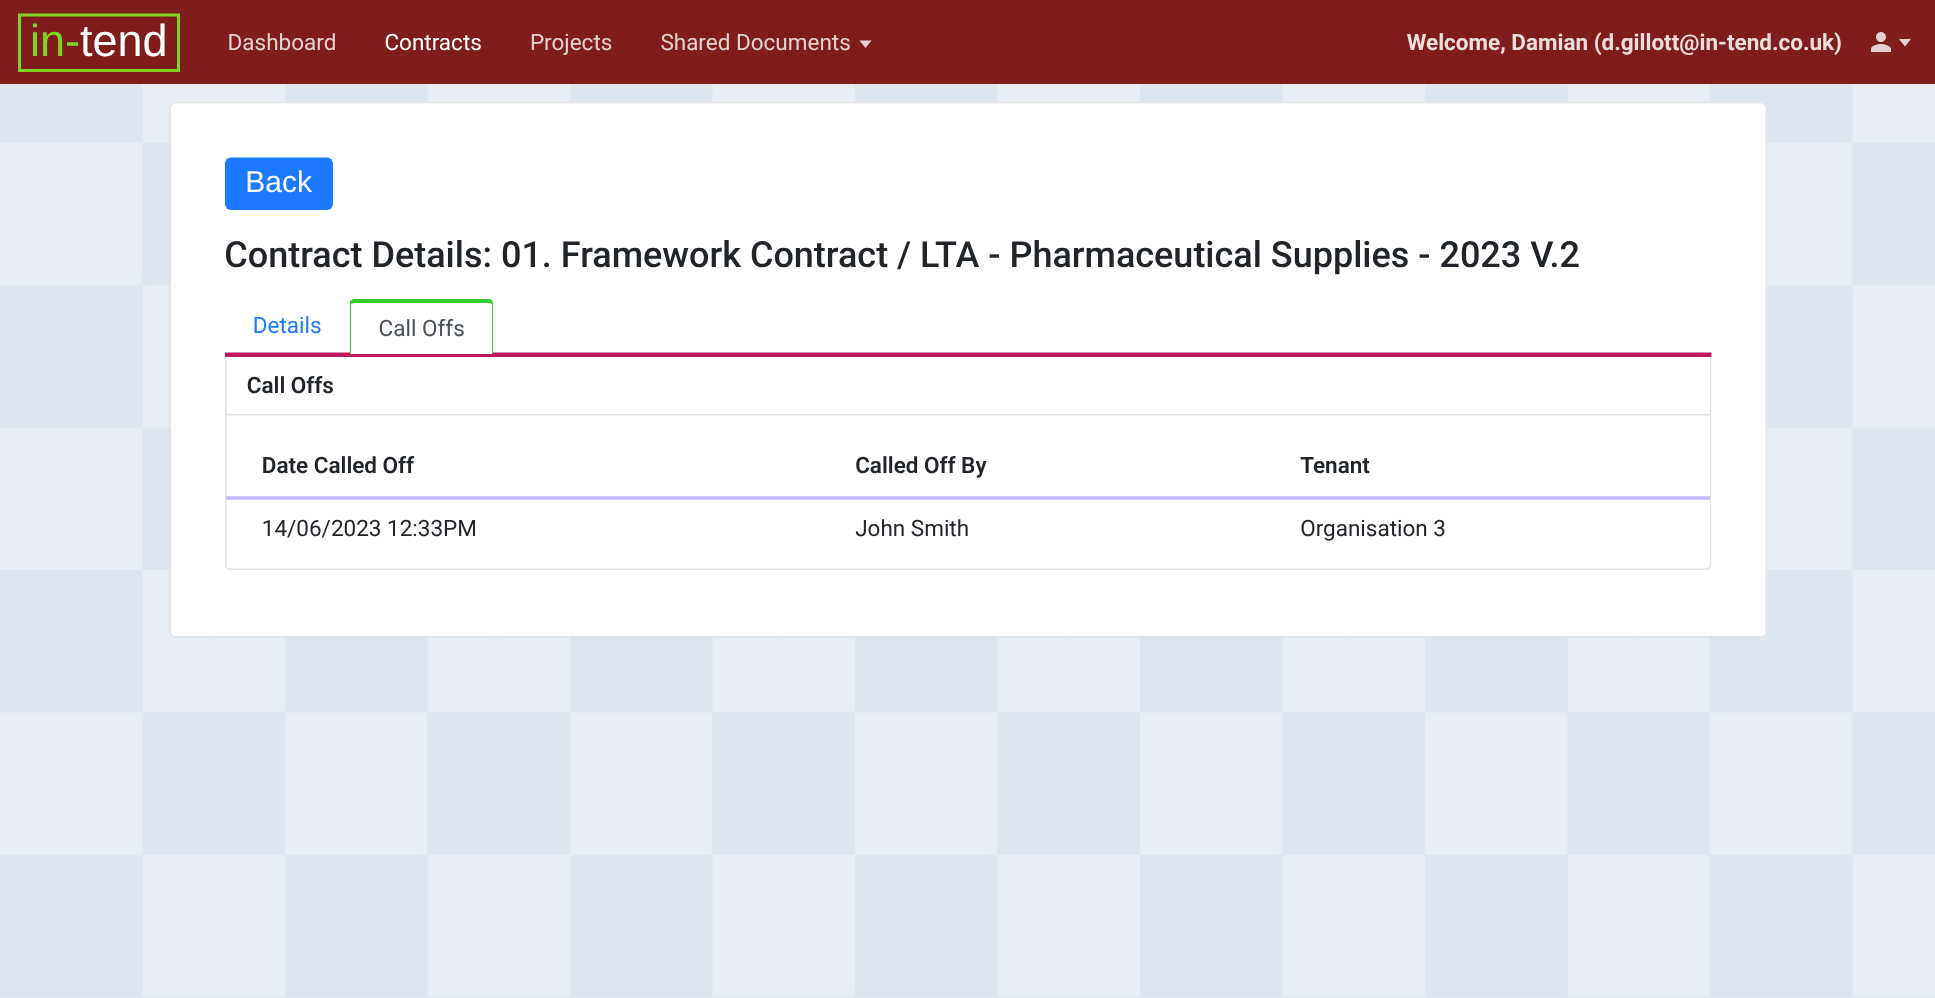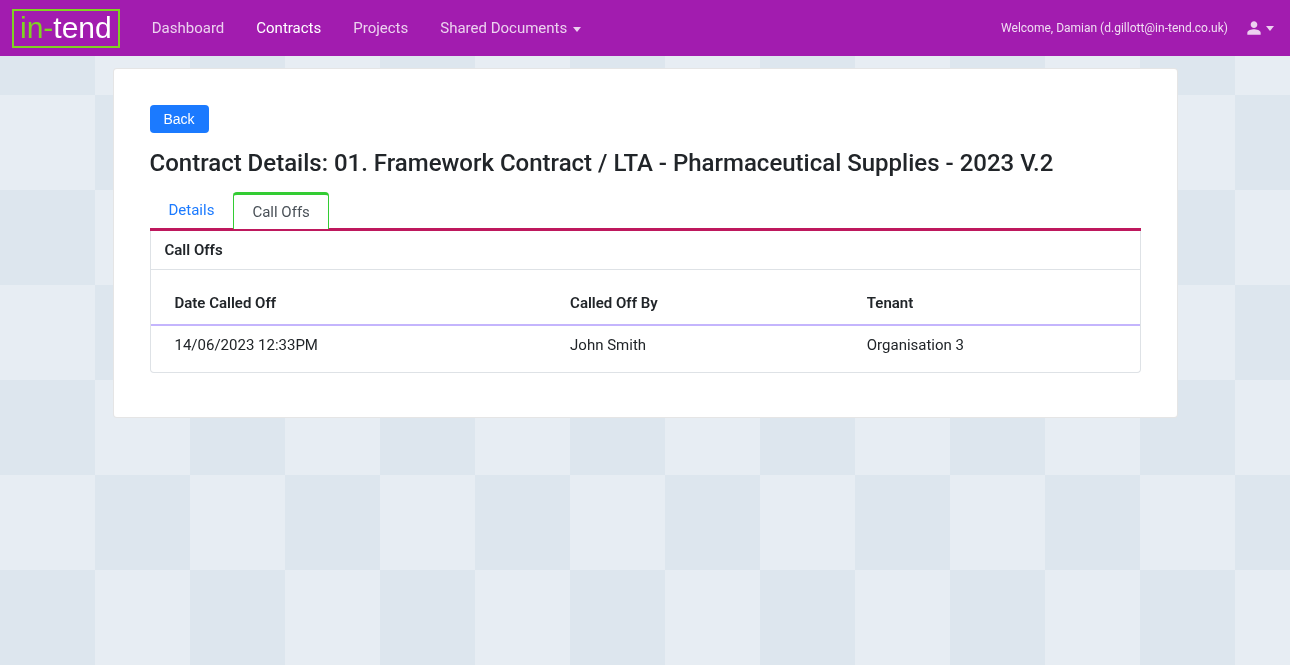--- a/index.html
+++ b/index.html
@@ -17,21 +17,21 @@
       top: 0; left: 0; right: 0; bottom: 0;
       background-image:
         linear-gradient(45deg, #eef2f7 25%, transparent 25%, transparent 75%, #eef2f7 75%),
         linear-gradient(45deg, #eef2f7 25%, transparent 25%, transparent 75%, #eef2f7 75%);
       background-size: 190px 190px;
       background-position: 0 0, 95px 95px;
       opacity: 0.6;
       z-index: -1;
     }
     .navbar {
-      background: #a21caf;
+      background: #7f1d1d;
       display: flex;
       align-items: center;
       padding: 0 12px;
       height: 56px;
       color: #fff;
       gap: 4px;
     }
     .logo {
       font-family: "Brush Script MT", cursive, sans-serif;
       font-size: 30px;
@@ -44,21 +44,21 @@
     }
     .logo .i-green { color: #7FD321; }
     .nav-item {
       color: rgba(255,255,255,0.8);
       padding: 8px 14px;
       cursor: pointer;
       font-size: 15px;
     }
     .nav-item.active { color: #fff; }
     .nav-spacer { flex: 1; }
-    .welcome { color: rgba(255,255,255,0.85); font-size: 12px; margin-right: 10px; }
+    .welcome { color: rgba(255,255,255,0.85); font-size: 15px; margin-right: 10px; font-weight: bold; }
     .user-icon-wrap { display: flex; align-items: center; gap: 4px; cursor: pointer; padding: 4px; }
     .user-icon { width: 16px; height: 16px; fill: rgba(255,255,255,0.8); }
     .caret-down { width: 0; height: 0; border-left: 4px solid transparent; border-right: 4px solid transparent; border-top: 5px solid rgba(255,255,255,0.8); }
     .caret-down-sm { display:inline-block; width: 0; height: 0; border-left: 4px solid transparent; border-right: 4px solid transparent; border-top: 5px solid rgba(255,255,255,0.8); vertical-align: middle; margin-left: 2px; }
     .main-wrap {
       flex: 1;
       padding: 12px 0 0 0;
     }
     .card {
       width: 1065px;
@@ -67,21 +67,21 @@
       border: 1px solid rgba(0,0,0,0.1);
       border-radius: 4px;
       padding: 36px 36px 44px 36px;
     }
     .btn-back {
       background: #1b7aff;
       color: #fff;
       border: none;
       padding: 6px 14px;
       border-radius: 4px;
-      font-size: 14px;
+      font-size: 20px;
       cursor: pointer;
       display: inline-block;
     }
     .page-title {
       font-size: 24px;
       font-weight: 500;
       margin-top: 16px;
       color: #212529;
     }
     .tabs {

